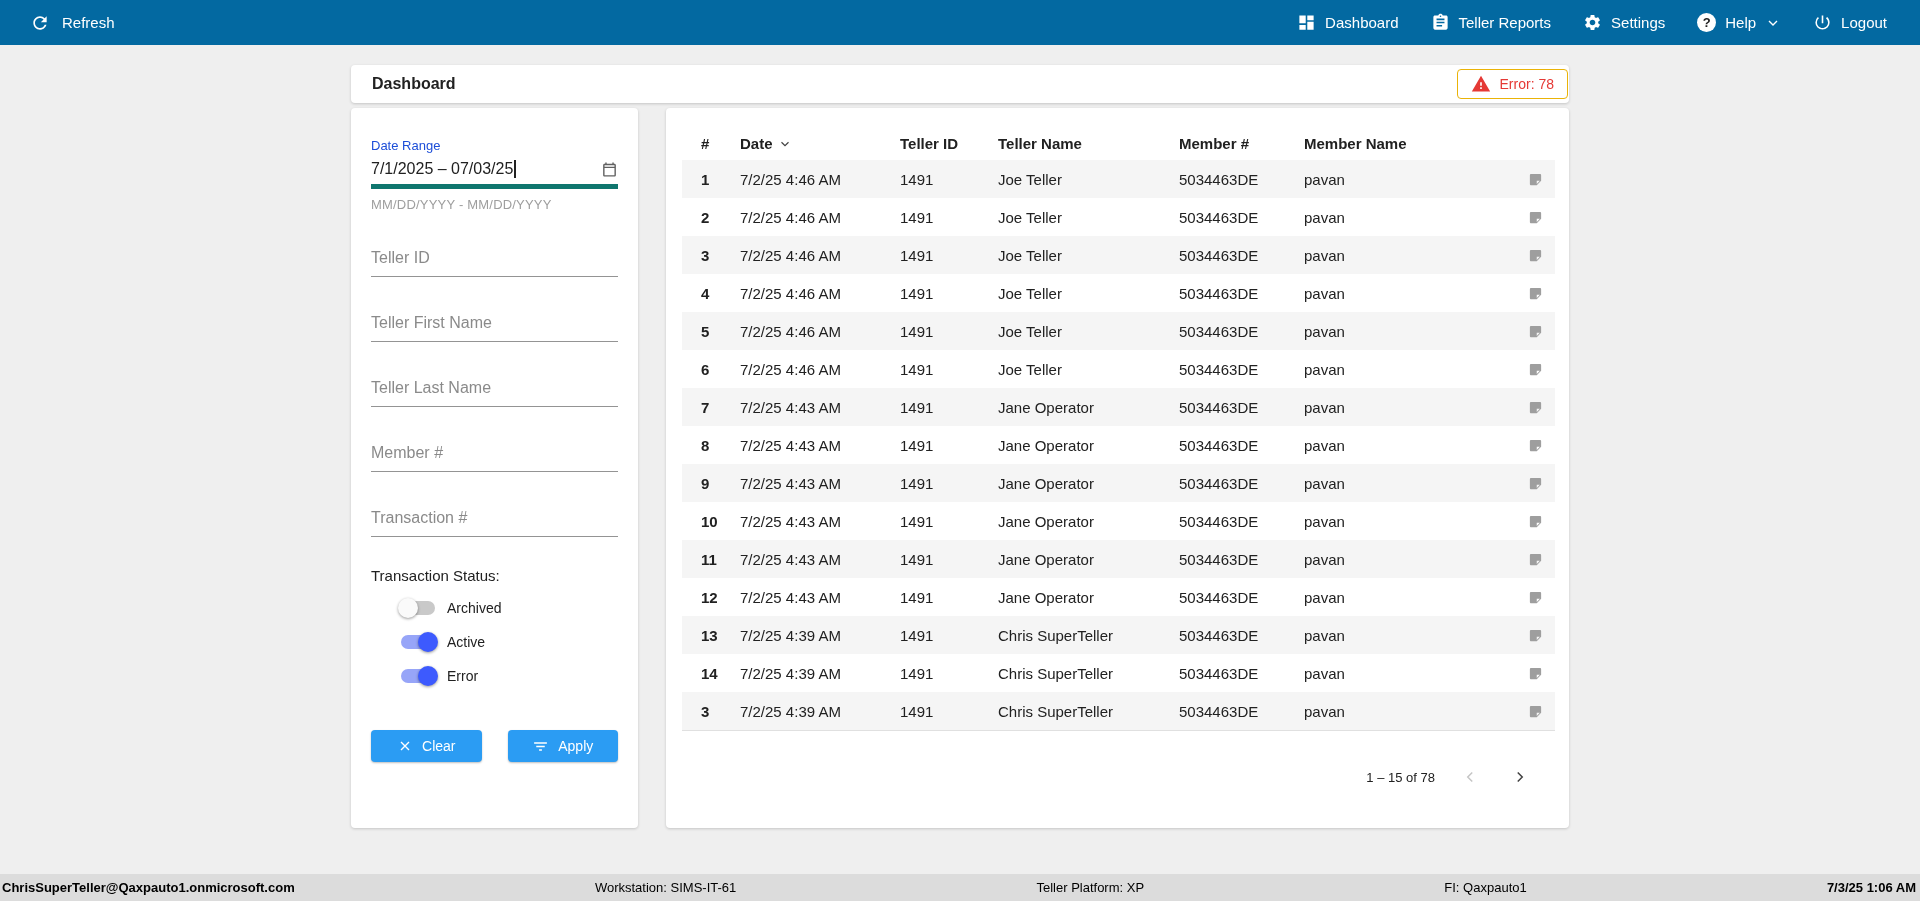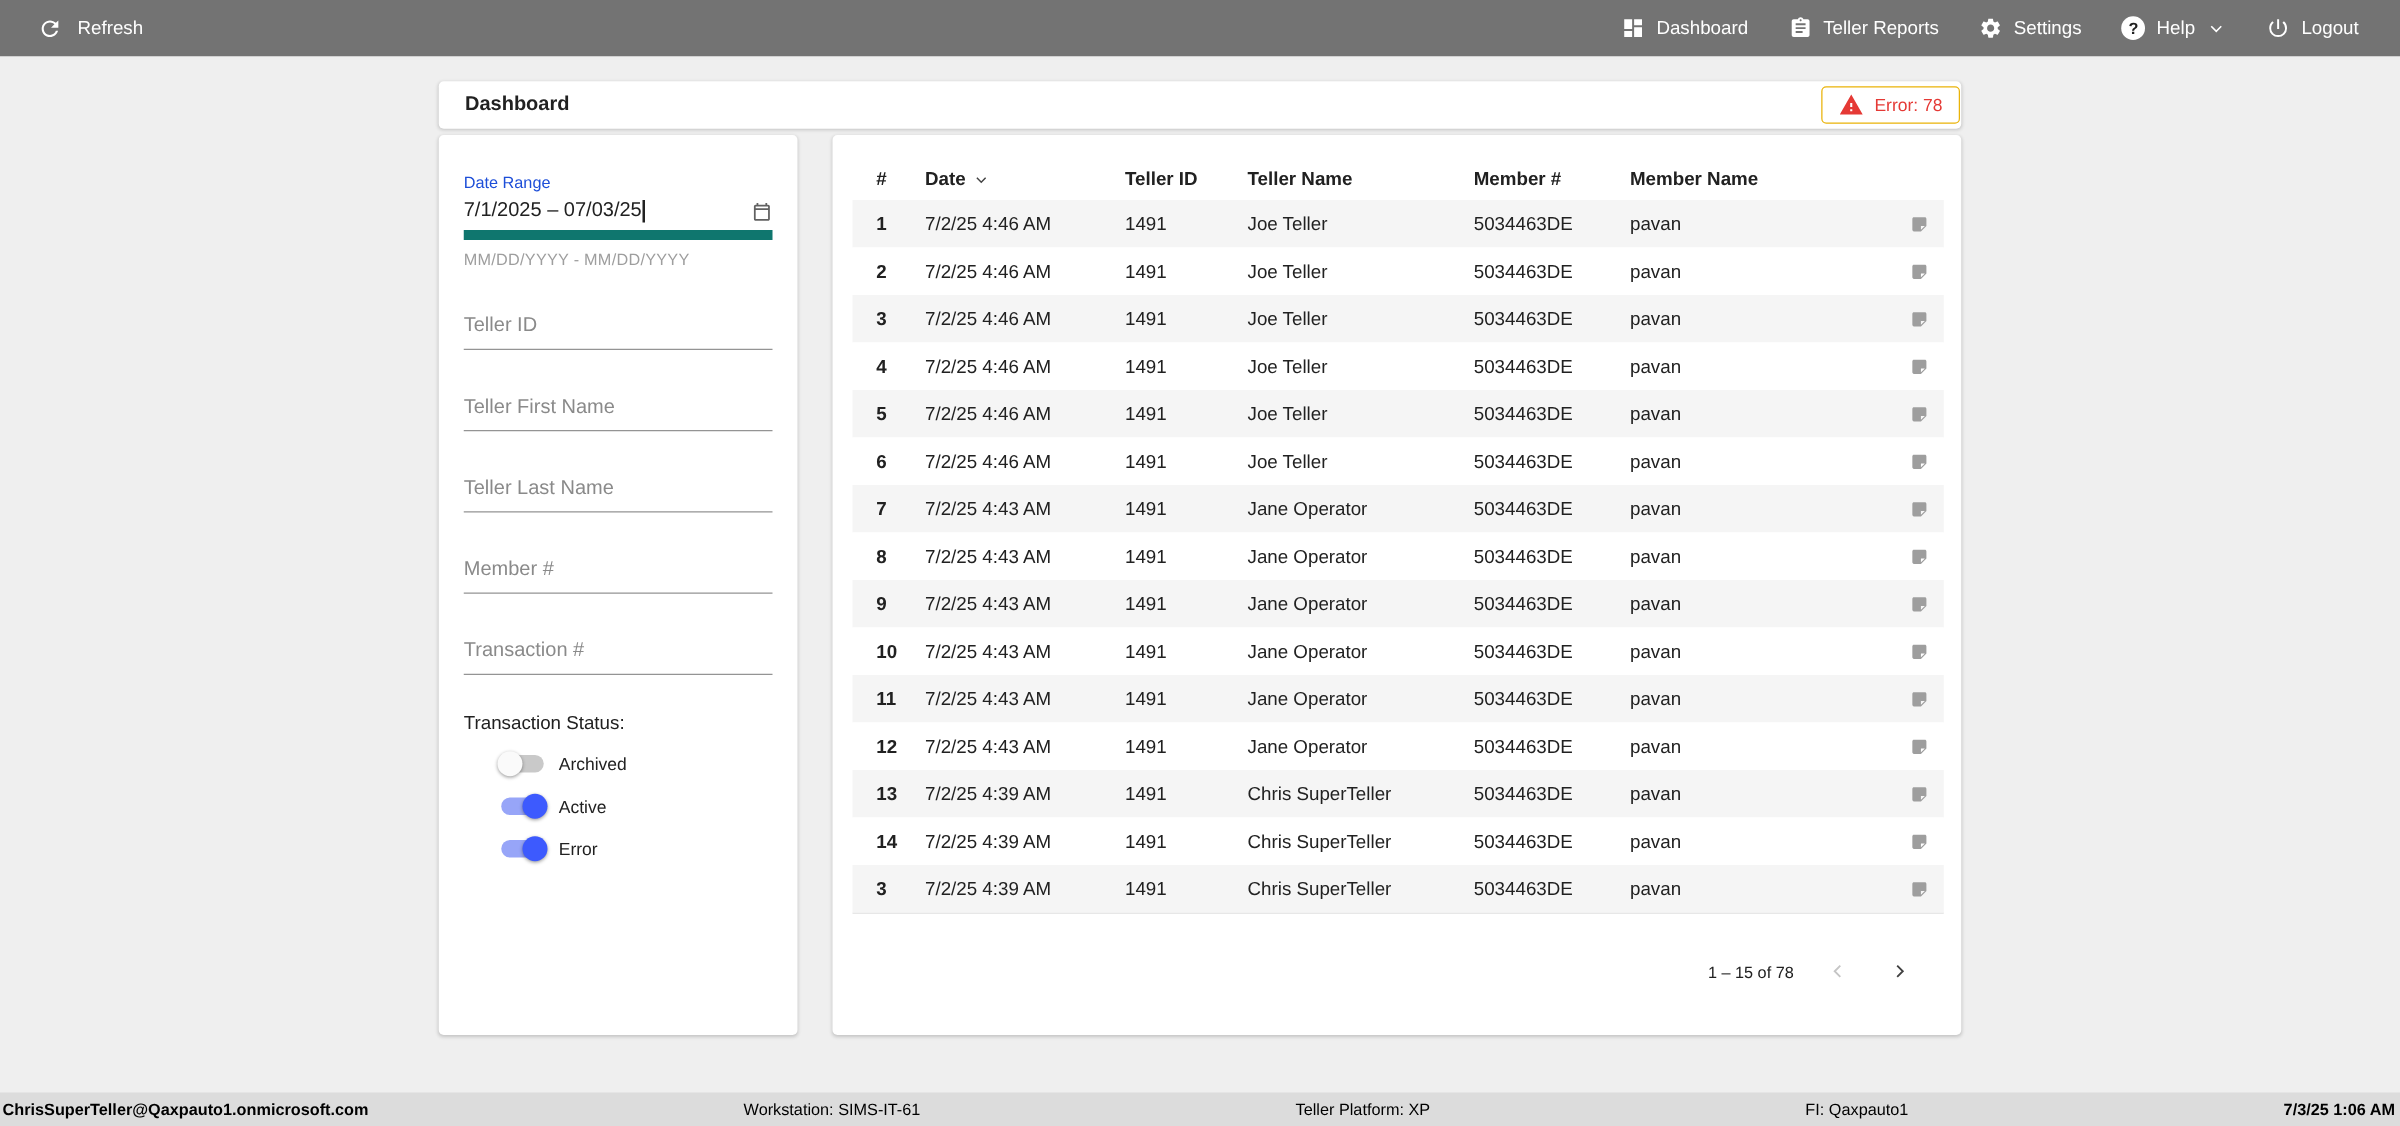--- a/index.html
+++ b/index.html
@@ -1,39 +1,39 @@
 <!DOCTYPE html>
 <html><head>
 <meta charset="utf-8">
 <style>
   *{margin:0;padding:0;box-sizing:border-box}
   html,body{width:1920px;height:901px;overflow:hidden;font-family:"Liberation Sans",sans-serif;background:#efefef;position:relative}
 
   
-  .topbar{height:45px;background:#737373;color:#fff;display:flex;align-items:center;justify-content:space-between;padding:0 33px 0 30px}
+  .topbar{height:45px;background:#0369a1;color:#fff;display:flex;align-items:center;justify-content:space-between;padding:0 33px 0 30px}
   .tb-left{display:flex;align-items:center;gap:12px;cursor:pointer;font-size:15px}
   .tb-right{display:flex;align-items:center;gap:32px}
   .nav-item{display:flex;align-items:center;gap:9px;font-size:15px;cursor:pointer;white-space:nowrap}
   .icon{display:inline-flex;align-items:center;justify-content:center}
   .help-circle{width:19px;height:19px;border-radius:50%;background:#fff;color:#212121;display:flex;align-items:center;justify-content:center;font-size:13px;font-weight:bold}
   .help-circle::after{content:"?"}
 
   
   .content{height:829px}
   .header-card{width:1218px;height:38px;margin:20px auto 0;background:#fff;border-radius:4px;box-shadow:0 1px 3px rgba(0,0,0,.18);display:flex;align-items:center;justify-content:space-between;padding-left:21px}
   .page-title{font-size:16px;font-weight:bold;color:#212121}
   .error-badge{display:flex;align-items:center;gap:9px;height:30px;padding:0 13px;margin-right:1px;border:1px solid #eab308;border-radius:4px;background:#fff;color:#e53935;font-size:14px;cursor:pointer}
 
   .body-row{width:1218px;height:720px;margin:5px auto 0;display:flex;gap:28px}
   .filter-card{width:287px;background:#fff;border-radius:4px;box-shadow:0 1px 3px rgba(0,0,0,.18);padding:30px 20px 0}
   .table-card{flex:1;background:#fff;border-radius:4px;box-shadow:0 1px 3px rgba(0,0,0,.18);position:relative}
 
   
   .f-label{font-size:13px;color:#1d4ed8}
-  .f-valrow{display:flex;align-items:center;margin-top:7px;padding-bottom:6px;border-bottom:8px solid #0f766e;cursor:text}
+  .f-valrow{display:flex;align-items:center;margin-top:7px;padding-bottom:6px;border-bottom:5px solid #0f766e;cursor:text}
   .f-value{font-size:16px;color:#212121;white-space:nowrap}
   .caret{width:2px;height:18px;background:#212121;margin-left:1px}
   .cal{margin-left:auto;cursor:pointer}
   .f-helper{font-size:13px;color:#9e9e9e;margin-top:8px;letter-spacing:.2px}
   .pfield{margin-top:37px;padding-bottom:9px;border-bottom:1px solid #949494;font-size:16px;color:#8a8a8a;cursor:text}
   .status-label{margin-top:30px;font-size:15px;color:#212121}
   .toggle-row{display:flex;align-items:center;gap:12px;margin-left:30px;margin-top:14px;height:20px}
   .toggle-row:first-of-type{margin-top:18px}
   .switch{position:relative;width:34px;height:14px;border-radius:7px;background:#c9c9c9;cursor:pointer;flex:0 0 auto}
   .switch::after{content:"";position:absolute;top:-3px;left:-3px;width:20px;height:20px;border-radius:50%;background:#fafafa;box-shadow:0 1px 3px rgba(0,0,0,.4)}
@@ -163,20 +163,38 @@
       </div>
       <div class="toggle-row">
         <span class="switch on"></span>
         <span class="toggle-label">Active</span>
       </div>
       <div class="toggle-row">
         <span class="switch on"></span>
         <span class="toggle-label">Error</span>
       </div>
 
+      <div class="btn-row">
+        <button class="btn">
+          <span class="icon">
+            <svg width="16" height="16" viewBox="0 0 24 24" fill="none" stroke="#fff" stroke-width="2">
+                <path d="M18 6L6 18M6 6l12 12"></path>
+              </svg>
+          </span>
+          <span>Clear</span>
+        </button>
+        <button class="btn">
+          <span class="icon">
+            <svg width="17" height="17" viewBox="0 0 24 24" fill="#fff">
+                <path d="M10 18h4v-2h-4v2zM3 6v2h18V6H3zm3 7h12v-2H6v2z"></path>
+              </svg>
+          </span>
+          <span>Apply</span>
+        </button>
+      </div>
     </div>
 
     <div class="table-card">
       <div class="tbl">
         <div class="trow thead">
           <span class="col">#</span>
           <span class="col">
             <span>Date</span>
             <span class="icon">
               <svg width="14" height="14" viewBox="0 0 24 24" fill="none" stroke="#424242" stroke-width="2">

